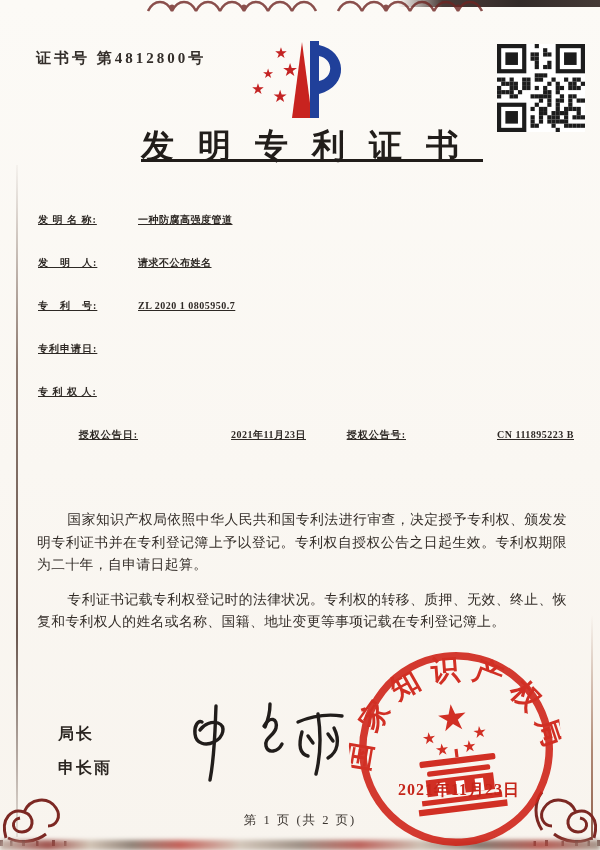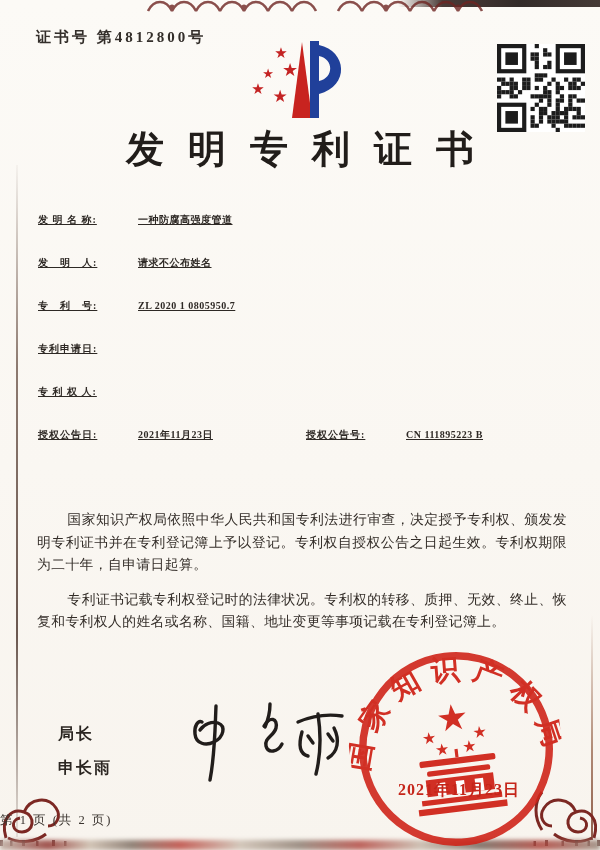--- a/index.html
+++ b/index.html
@@ -14,49 +14,49 @@
         background:linear-gradient(180deg,rgba(130,110,100,.05),#8d7a70 30%,#6b5850 70%,rgba(120,100,90,.15));}
   .right-line{position:absolute;left:591px;top:615px;width:2px;height:225px;
         background:linear-gradient(180deg,rgba(180,140,120,0),#b08a76 60%,#8f5e4c);}
   .corner{position:absolute;width:74px;height:62px;bottom:4px;}
   .corner.bl{left:-4px;}
   .corner.br{right:-4px;transform:scaleX(-1);}
   .bottom-strip{position:absolute;left:0;right:0;bottom:0;height:10px;filter:blur(2px);opacity:.8;
         background:linear-gradient(90deg,#b8a89c,#8c2f2a 8%,#c8b8a8 15%,#7a6a5e 22%,#b84038 30%,
                    #cabcae 40%,#8a7a6e 50%,#b0433c 60%,#c4b4a6 70%,#6e5e54 80%,#a83a32 90%,#958578);}
   
-  .cert-no{position:absolute;left:36px;top:28px;font-size:15px;font-weight:bold;letter-spacing:3px;color:#332e2a;}
+  .cert-no{position:absolute;left:36px;top:49px;font-size:15px;font-weight:bold;letter-spacing:3px;color:#332e2a;}
   .logo{position:absolute;left:246px;top:36px;width:104px;height:88px;}
   .qr{position:absolute;left:497px;top:44px;width:88px;height:88px;}
   .title{position:absolute;left:0;right:0;top:124px;text-align:center;
-        font-size:38px;font-weight:bold;letter-spacing:24px;text-indent:24px;color:#211d1a;}
+        font-size:33px;font-weight:bold;letter-spacing:24px;text-indent:24px;color:#211d1a;text-decoration:underline;}
   
   .fields{position:absolute;left:38px;right:26px;top:210px;font-size:10px;font-weight:bold;color:#2e2925;text-decoration:underline;}
   .frow{display:flex;align-items:flex-start;line-height:20px;margin-bottom:23px;}
   .frow .lbl{flex:none;width:100px;letter-spacing:1px;}
   .frow .val{flex:1;letter-spacing:.5px;}
   .frow.addr{margin-bottom:19px;}
-  .frow.grant{margin-bottom:0;}
+  .frow.grant{margin-bottom:0;text-align:right;}
   .frow.grant .pair1{flex:none;width:268px;display:flex;}
   .frow.grant .pair2{flex:1;display:flex;}
   .frow.grant .val{flex:1;}
   
   .bodytext{position:absolute;left:37px;right:33px;top:497px;font-size:13.8px;
         line-height:22.5px;text-align:justify;color:#332d28;letter-spacing:.4px;}
   .bodytext p{margin:12px 0 1px 0;text-indent:2.2em;}
   
   .signer{position:absolute;left:58px;top:717px;font-size:16px;font-weight:bold;
         line-height:34px;letter-spacing:2px;color:#2b2622;}
   .signature{position:absolute;left:182px;top:692px;width:170px;height:100px;}
   
   .seal{position:absolute;left:350px;top:643px;width:212px;height:212px;transform:rotate(-7deg);opacity:.94;}
   .seal-date{position:absolute;left:366px;top:780px;width:186px;text-align:center;z-index:6;
         color:#c5251a;font-size:16px;font-weight:bold;letter-spacing:1px;}
   
-  .footer{position:absolute;left:0;right:0;top:812px;text-align:left;
+  .footer{position:absolute;left:0;right:0;top:812px;text-align:center;
         font-size:12.5px;letter-spacing:2px;color:#3a342f;}
   .star{font-family:"DejaVu Sans",sans-serif;}
 </style>
 </head>
 <body>
 
 <div class="page">
 
   <div class="top-right-bar"></div>
   <svg class="top-ornament" viewBox="0 0 344 17">

